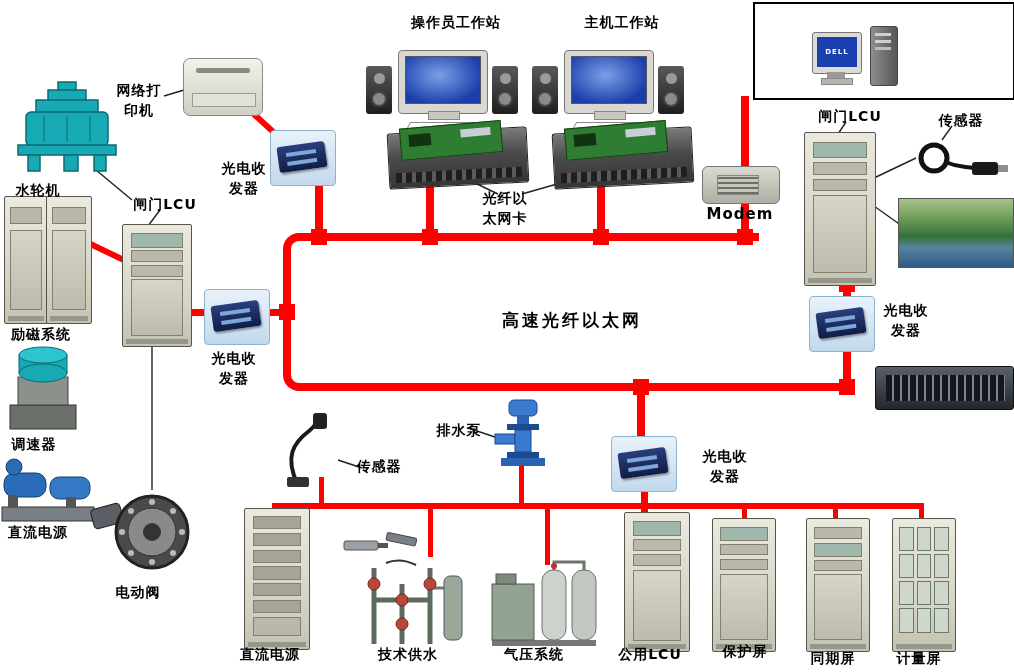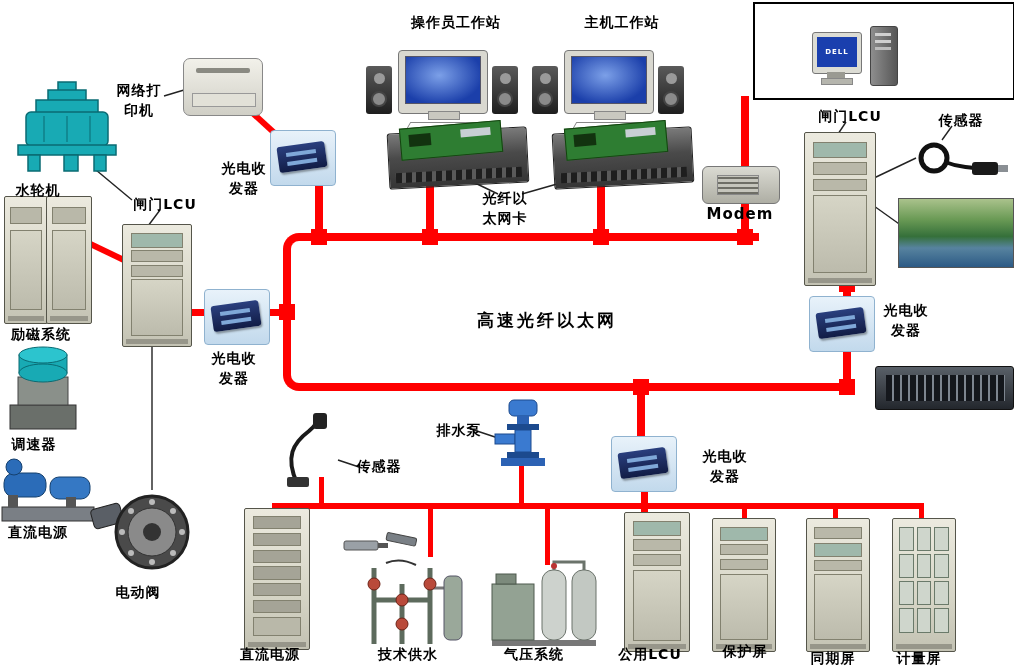--- a/index.html
+++ b/index.html
@@ -2,21 +2,21 @@
 <html><head>
 <meta charset="utf-8">
 <style>
   html,body{margin:0;padding:0;background:#fff;}
   #canvas{position:relative;width:1014px;height:672px;background:#fff;overflow:hidden;
           font-family:"DejaVu Sans",sans-serif;}
   .abs{position:absolute;}
   
   .lbl{position:absolute;font-weight:bold;font-size:14px;color:#000;line-height:1.45;
        white-space:pre-line;text-align:center;letter-spacing:1px;}
-  .lbl-big{font-size:17px;letter-spacing:3px;}
+  .lbl-big{font-size:17px;letter-spacing:3px;text-align:right;}
   .lbl-dispatch{font-size:17px;letter-spacing:5px;color:#ff00cc;}
   
   .bus{position:absolute;background:#ff0000;}
   .bus-c{position:absolute;left:283px;top:233px;width:18px;height:158px;box-sizing:border-box;
          border-left:8px solid #ff0000;border-top:8px solid #ff0000;border-bottom:8px solid #ff0000;
          border-radius:16px 0 0 16px;}
   .node{position:absolute;width:16px;height:16px;background:#ff0000;}
   
   .dispatch-box{position:absolute;left:753px;top:2px;width:258px;height:94px;border:2px solid #000;background:#fff;}
   

